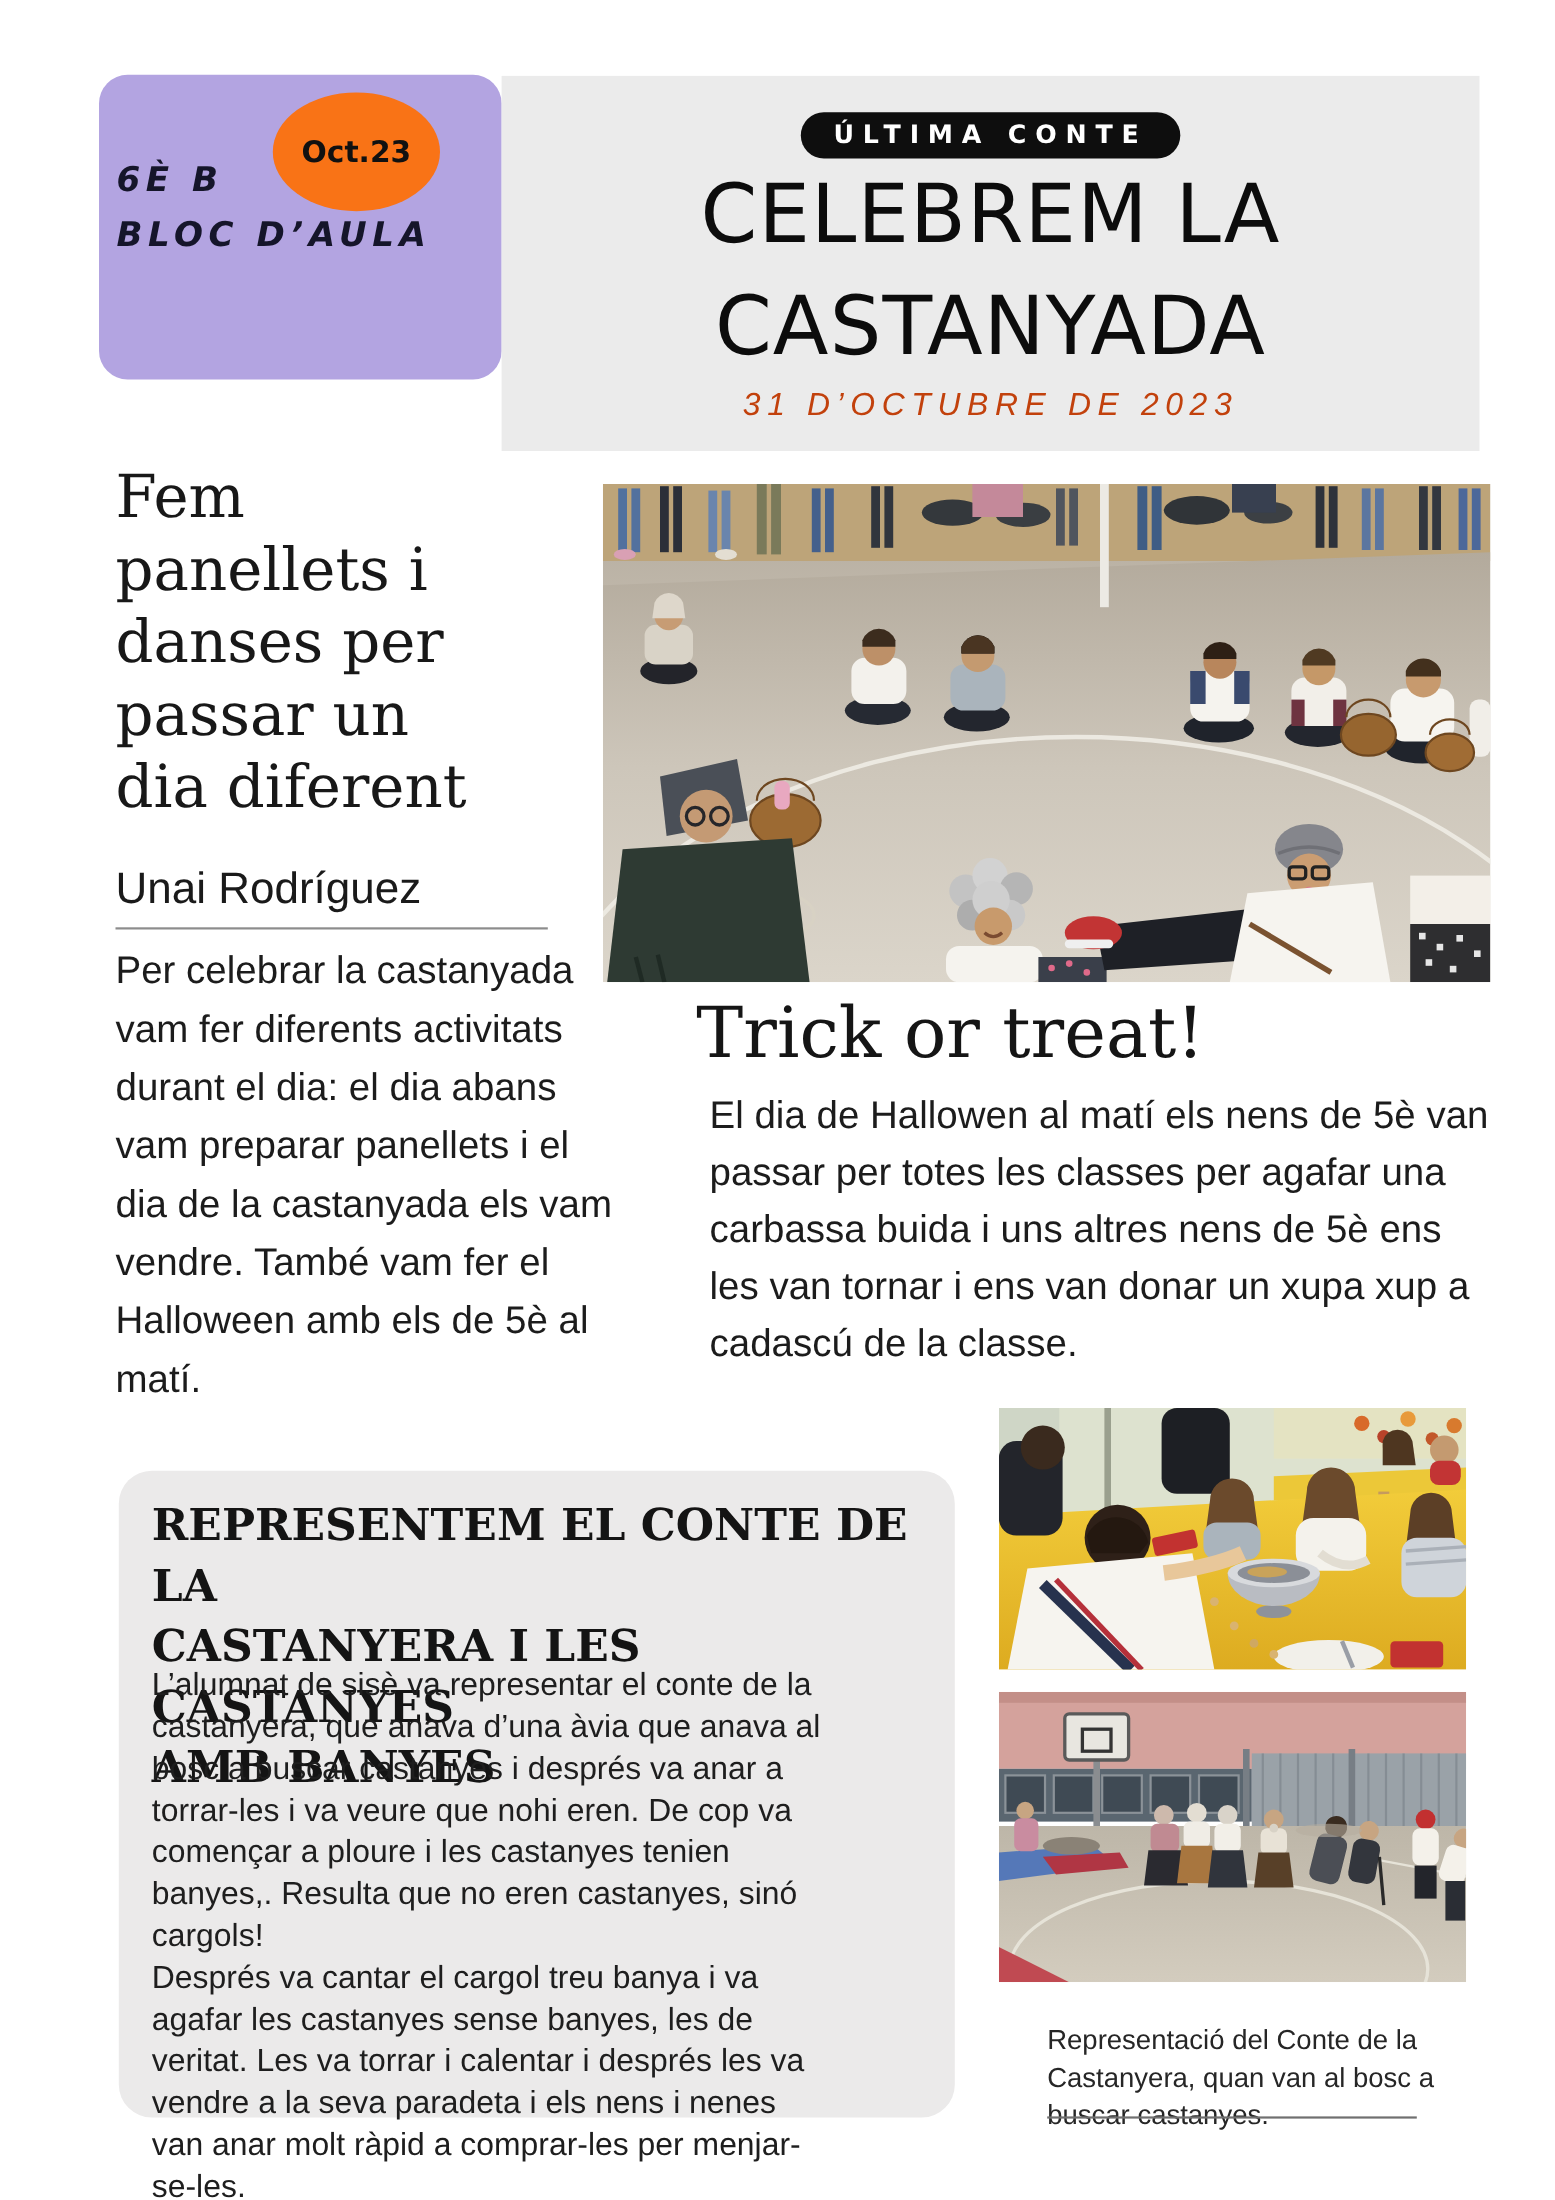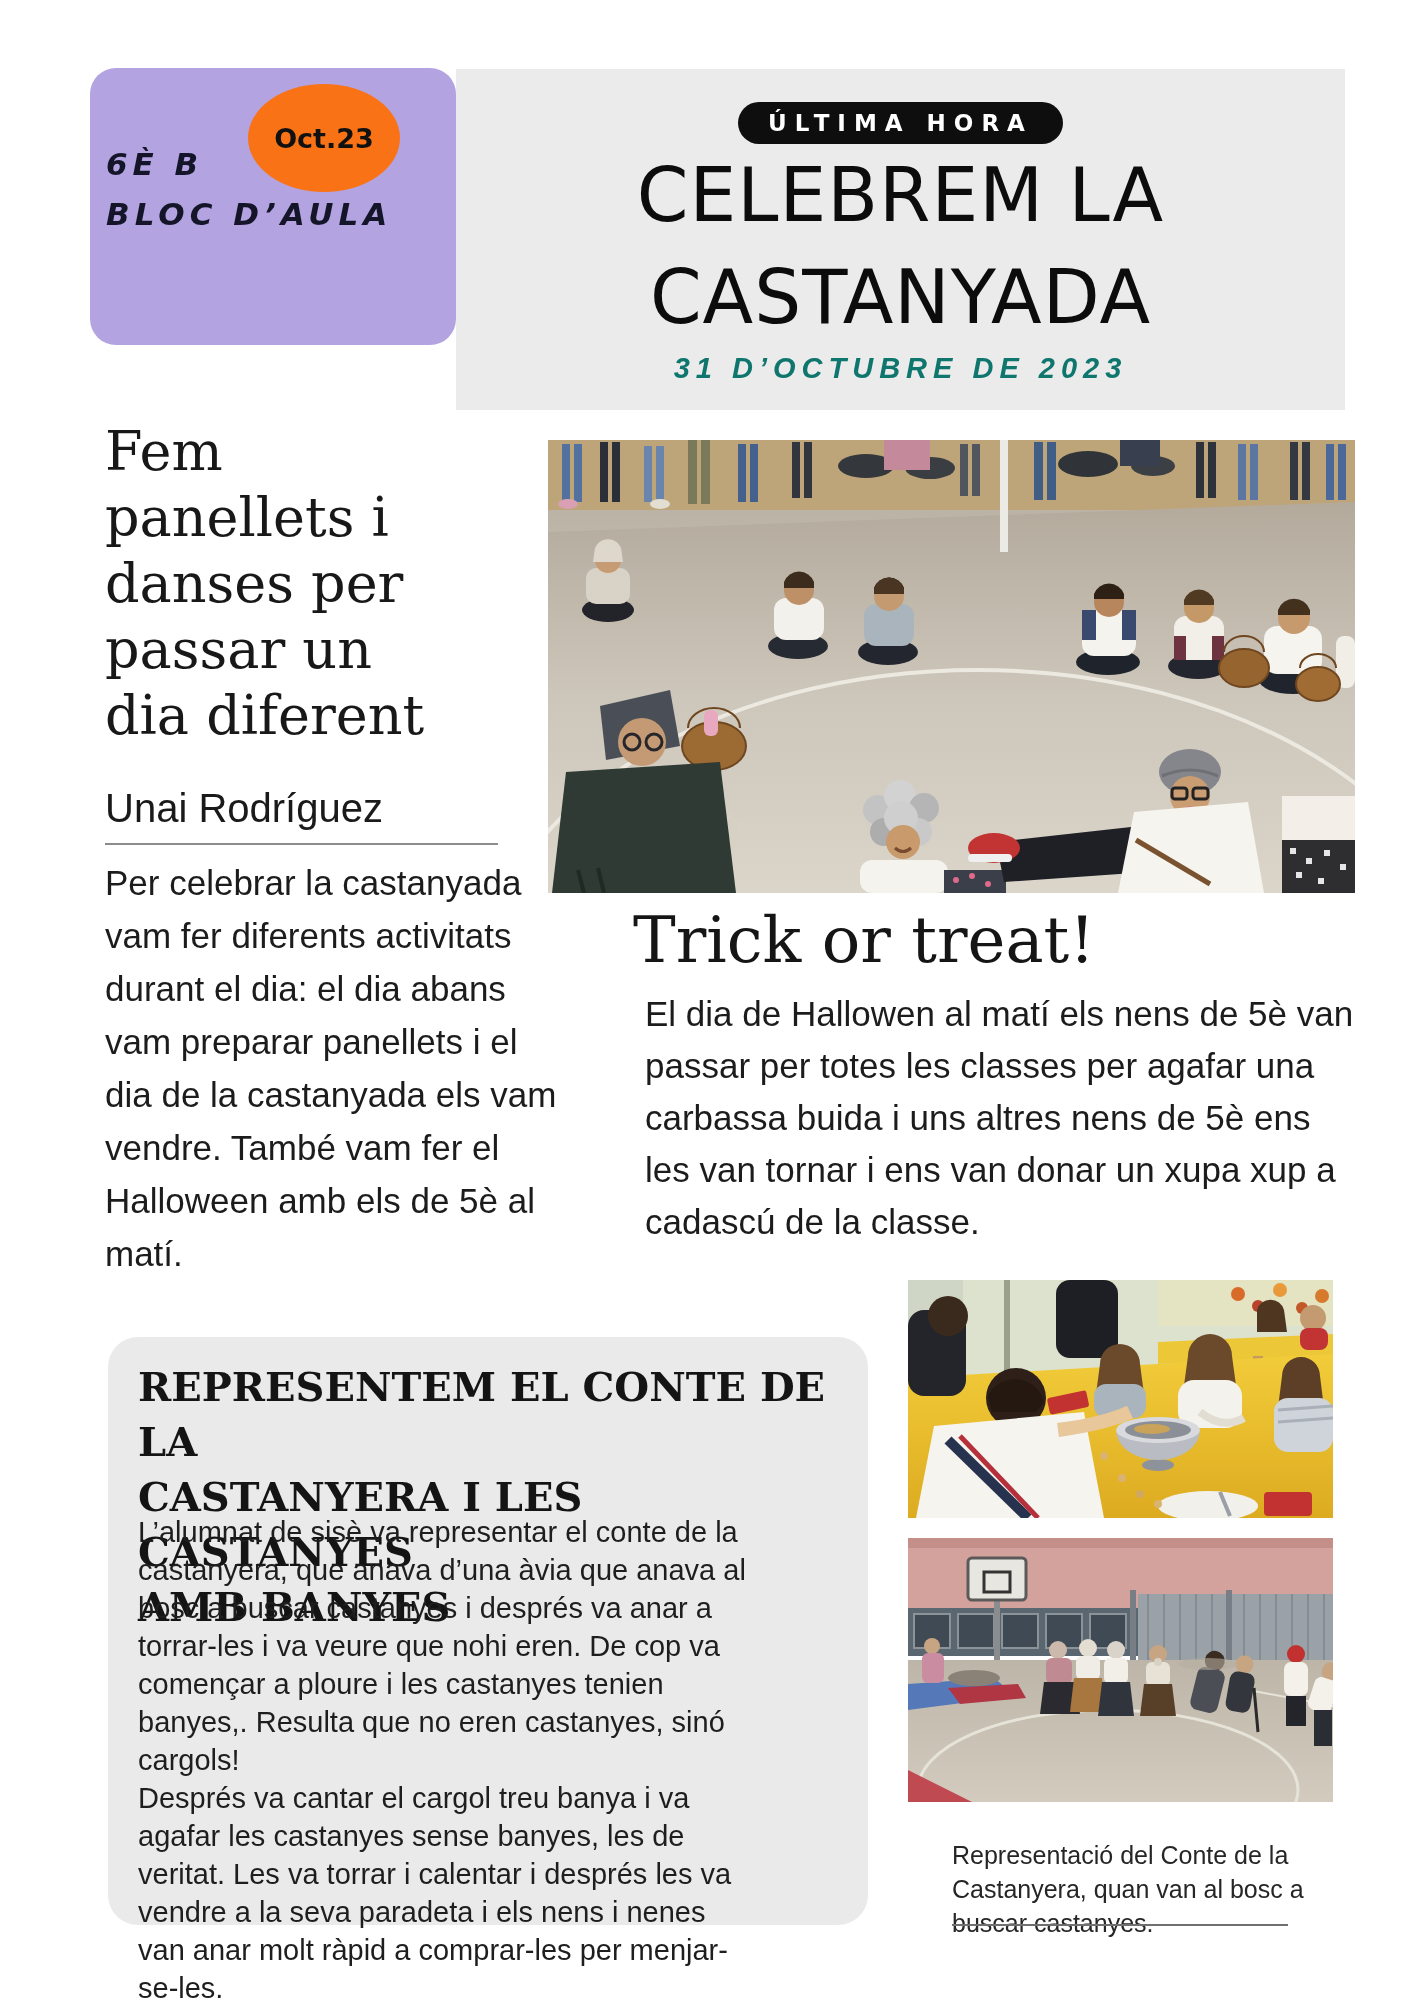--- a/index.html
+++ b/index.html
@@ -17,21 +17,21 @@
              display:flex;align-items:center;justify-content:center;text-align:center;}
   .date-oval span{font-weight:bold;font-size:27px;color:#111;font-family:"DejaVu Sans",sans-serif;}
 
   
   .masthead{left:456px;top:69px;width:889px;height:341px;background:#ebebeb;
             display:flex;flex-direction:column;align-items:center;}
   .kicker{margin-top:33px;background:#0e0e0e;color:#ffffff;border-radius:28px;padding:8px 30px;
           font-weight:bold;font-size:23px;letter-spacing:8px;font-family:"DejaVu Sans",sans-serif;}
   .mast-title{font-family:"DejaVu Sans",sans-serif;font-weight:normal;font-size:74px;line-height:1.38;
               color:#0c0c0c;text-align:center;margin-top:0px;letter-spacing:1px;}
-  .mast-date{margin-top:4px;font-weight:bold;font-style:italic;font-size:29px;letter-spacing:6px;color:#0f766e;}
+  .mast-date{margin-top:4px;font-weight:normal;font-style:italic;font-size:29px;letter-spacing:6px;color:#c2410c;}
 
   
   .headline-left{left:105px;top:419px;width:380px;font-family:"DejaVu Serif",serif;font-size:54px;
                  line-height:66px;color:#181818;}
   .byline{left:105px;top:786px;font-size:40px;color:#1a1a1a;}
   .rule{border-top:2px solid #8c8c8c;height:0;}
   .rule-byline{left:105px;top:843px;width:393px;}
   .body-left{left:105px;top:856px;width:455px;font-size:35px;line-height:53px;color:#1c1c1c;}
 
   
@@ -61,21 +61,21 @@
 
 <div class="abs badge">
   <div class="badge-line badge-line1">6È B</div>
   <div class="badge-line badge-line2">BLOC D’AULA</div>
   <div class="date-oval">
     <span>Oct.23</span>
   </div>
 </div>
 
 <div class="abs masthead">
-  <div class="kicker">ÚLTIMA HORA</div>
+  <div class="kicker">ÚLTIMA CONTE</div>
   <div class="mast-title">
     <div>CELEBREM LA</div>
     <div>CASTANYADA</div>
   </div>
   <div class="mast-date">31 D’OCTUBRE DE 2023</div>
 </div>
 
 <div class="abs photo photo1">
   <svg width="807" height="453" viewBox="0 0 807 453">
     <defs>

